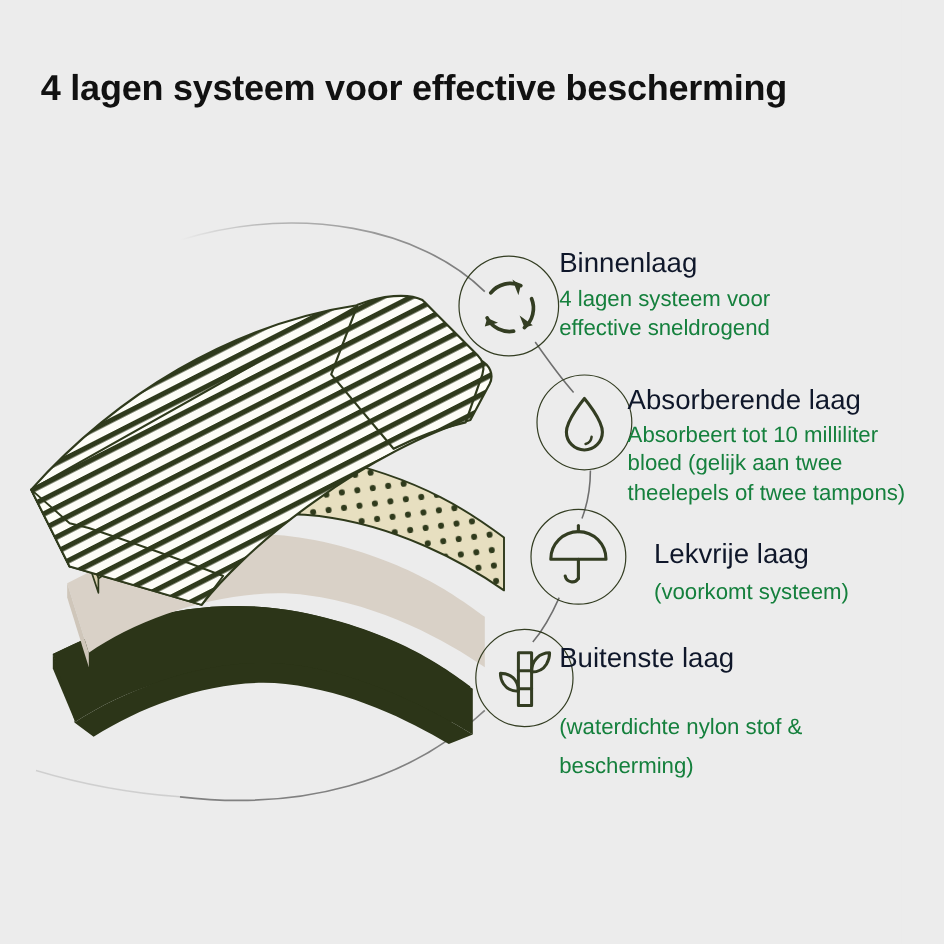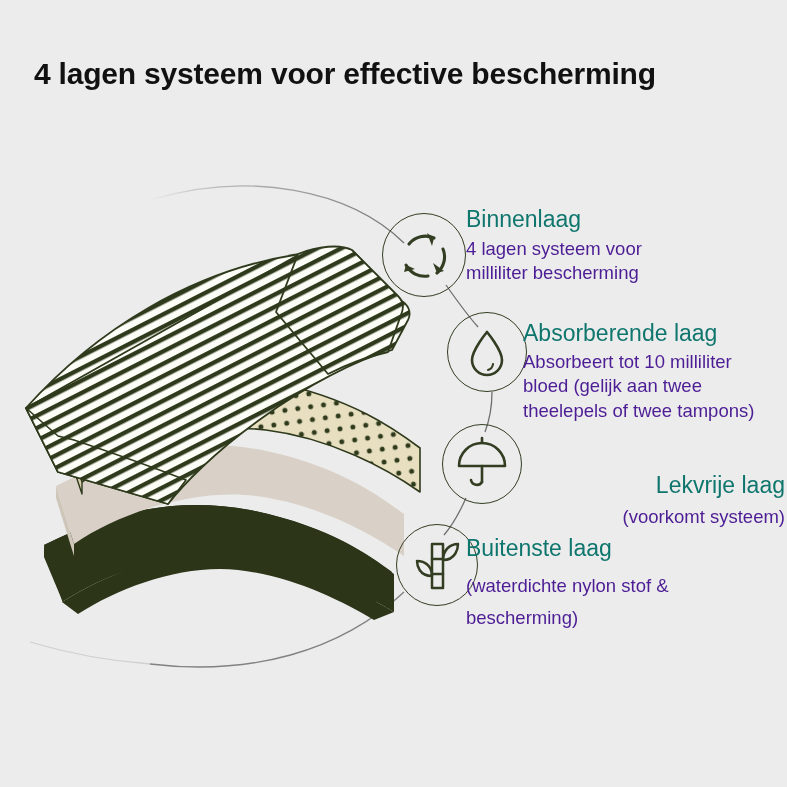--- a/index.html
+++ b/index.html
@@ -54,27 +54,27 @@
     border-radius: 50%;
     border: 1.6px solid #333d22;
     box-sizing: border-box;
     background: transparent;
   }
   .text-block {
     position: absolute;
   }
   .layer-heading {
     font-size: 23px;
-    color: #0f766e;
+    color: #0f172a;
     line-height: 1.16;
     white-space: nowrap;
   }
   .layer-desc {
     font-size: 18.5px;
-    color: #4c1d95;
+    color: #15803d;
     line-height: 1.34;
   }
   .nowrap { white-space: nowrap; }
 </style>
 </head>
 <body>
 
 <div id="stage">
 
   <div id="page-title">4 lagen systeem voor effective bescherming</div>
@@ -212,41 +212,41 @@
         <path d="M 47,36 C 60,36 62,24 62,20 C 54,20 47,26 47,36 Z"></path>
         <path d="M 36,52 C 23,52 21,41 21,37 C 29,37 36,42 36,52 Z"></path>
       </g>
     </svg>
   </div>
 
   <div class="text-block" style="left:466px; top:206px; width:310px;">
     <div class="layer-heading">Binnenlaag</div>
     <div class="layer-desc" style="margin-top:4px;">
       <div class="nowrap">4 lagen systeem voor</div>
-      <div class="nowrap">milliliter bescherming</div>
+      <div class="nowrap">effective sneldrogend</div>
     </div>
   </div>
 
   <div class="text-block" style="left:523px; top:320px; width:270px;">
     <div class="layer-heading">Absorberende laag</div>
     <div class="layer-desc" style="margin-top:3px;">
       <div class="nowrap">Absorbeert tot 10 milliliter</div>
       <div class="nowrap">bloed (gelijk aan twee</div>
       <div class="nowrap">theelepels of twee tampons)</div>
     </div>
   </div>
 
-  <div class="text-block" style="left:545px; top:472px; width:240px;text-align:right;">
+  <div class="text-block" style="left:545px; top:448px; width:240px;">
     <div class="layer-heading">Lekvrije laag</div>
     <div class="layer-desc" style="margin-top:6px;">
       <div class="nowrap">(voorkomt systeem)</div>
     </div>
   </div>
 
   <div class="text-block" style="left:466px; top:535px; width:290px;">
     <div class="layer-heading">Buitenste laag</div>
-    <div class="layer-desc" style="margin-top:12px;">
+    <div class="layer-desc" style="margin-top:32px;">
       <div class="nowrap">(waterdichte nylon stof &amp;</div>
       <div class="nowrap" style="margin-top:8px;">bescherming)</div>
     </div>
   </div>
 
 </div>
 
 </body></html>

